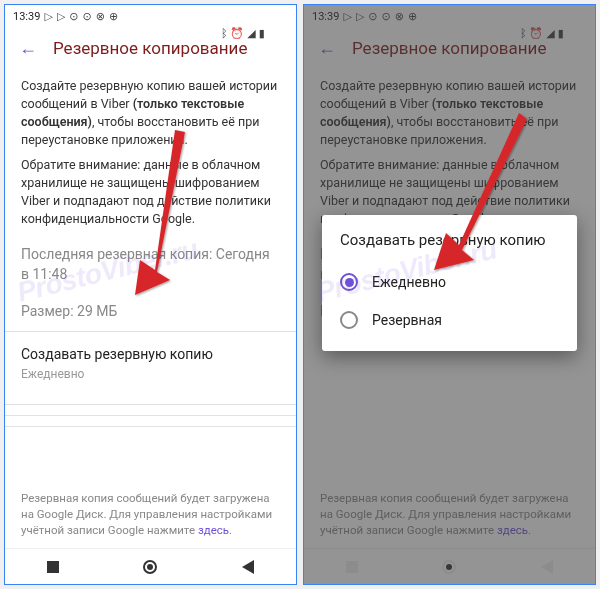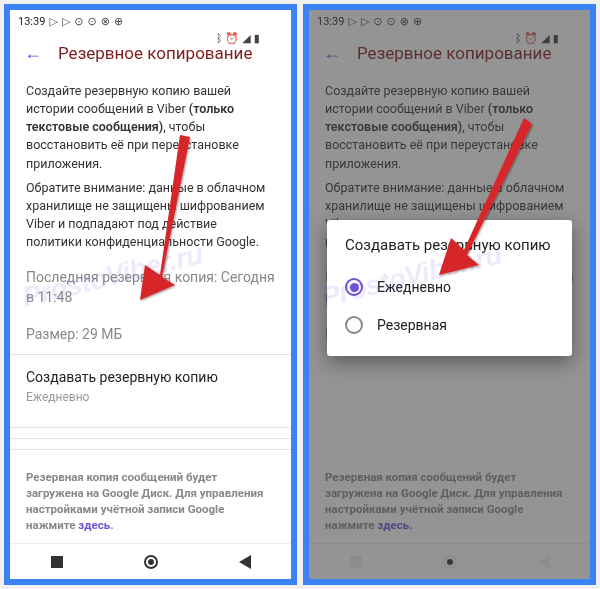--- a/index.html
+++ b/index.html
@@ -9,21 +9,21 @@
     display: flex;
     gap: 6px;
     padding: 4px;
     width: 600px;
     height: 589px;
   }
   .phone {
     width: 293px;
     height: 581px;
     background: #fff;
-    border: 6px solid #3b82f6;
+    border: 1px solid #3b82f6;
     position: relative;
     display: flex;
     flex-direction: column;
     overflow: hidden;
   }
   .statusbar {
     height: 22px;
     display: flex;
     align-items: center;
     justify-content: space-between;
@@ -53,21 +53,21 @@
   .back-arrow { font-size: 18px; color: #6e51d6; }
   .header-title { font-size: 17px; color: #7f1d1d; font-weight: 400; }
   .content { flex: 1; padding: 6px 16px 0; font-size: 12.5px; color: #333; line-height: 1.45; }
   .desc { margin-bottom: 6px; }
   .desc b { font-weight: 600; }
   .meta { color: #888; font-size: 14px; margin-top: 16px; }
   .divider { border-top: 1px solid #e2e2e2; margin: 10px -16px 0; }
   .row { padding: 12px 0 10px; }
   .row-title { font-size: 14px; color: #222; margin-bottom: 2px; }
   .row-sub { font-size: 12px; color: #999; }
-  .footer-note { padding: 10px 16px; font-size: 11.5px; color: #888; line-height: 1.4; font-weight: bold; }
+  .footer-note { padding: 10px 16px; font-size: 11.5px; color: #888; line-height: 1.4; }
   .footer-note .link { color: #6e51d6; }
   .navbar {
     height: 36px;
     display: flex;
     justify-content: space-around;
     align-items: center;
     border-top: 1px solid #eee;
   }
   .nav-sq { width:12px; height:12px; background:#333; }
   .nav-circ { width:14px; height:14px; border:2px solid #333; border-radius:50%; position:relative; }

